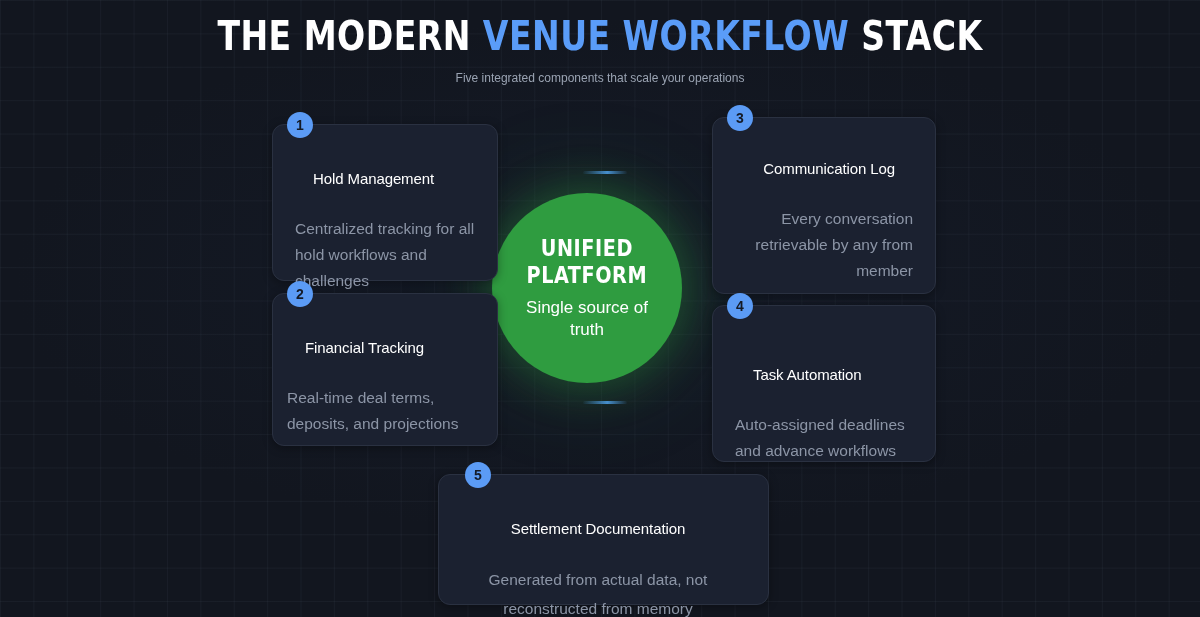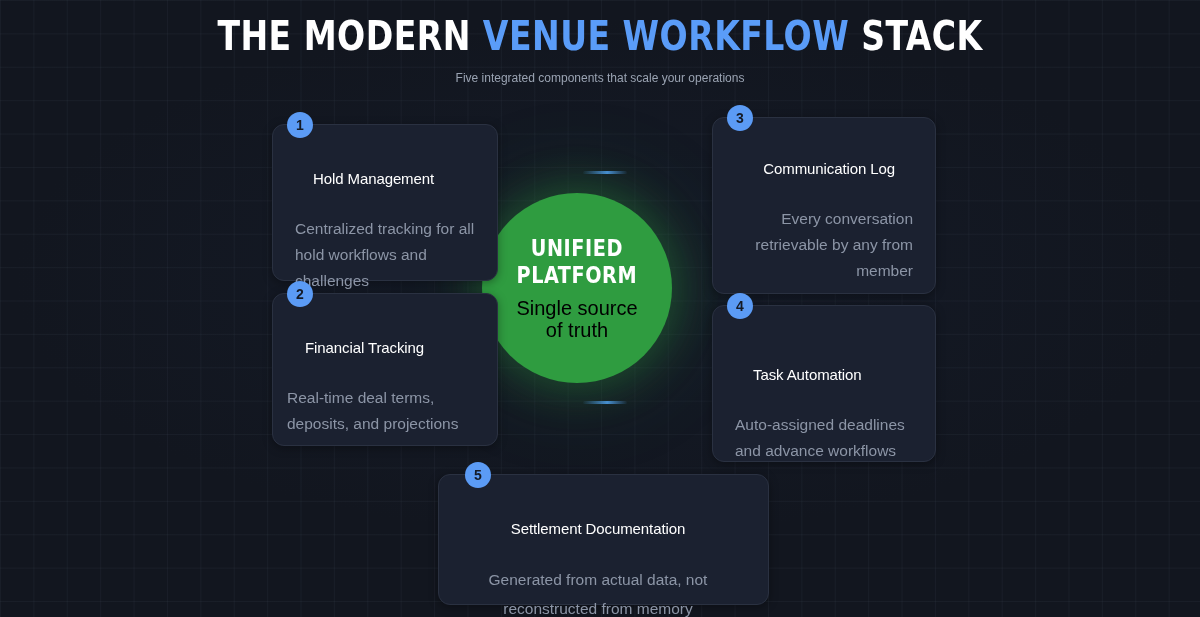--- a/index.html
+++ b/index.html
@@ -125,21 +125,21 @@
   #card-4 .card-body { padding: 40px 22px 0 22px; }
 
   #card-5 { left: 438px; top: 474px; width: 331px; height: 131px; text-align: center; }
   #card-5 .card-body { padding: 25px 31px 0 20px; }
   #card-5 .badge { left: 26px; }
   #card-5 .card-desc { line-height: 29px; padding-top: 7px; }
 
   
   #hub {
     position: absolute;
-    left: 482px;
+    left: 492px;
     top: 193px;
     width: 190px;
     height: 190px;
     border-radius: 50%;
     background-color: #2f9c40;
     box-shadow: 0 0 38px 10px rgba(47,156,64,0.30),
                 0 0 90px 18px rgba(47,156,64,0.12);
     display: flex;
     flex-direction: column;
     align-items: center;
@@ -152,23 +152,23 @@
     font-size: 23px;
     line-height: 27px;
     font-weight: bold;
     letter-spacing: 0.6px;
     color: #ffffff;
     transform: scaleX(0.93);
   }
   #hub-subtitle {
     margin: 0;
     padding-top: 8px;
-    font-size: 20px;
+    font-size: 17px;
     line-height: 22px;
-    color: #000000;
+    color: #ffffff;
     font-weight: normal;
     max-width: 140px;
   }
 
   
   .connector {
     position: absolute;
     left: 583px;
     width: 44px;
     height: 3px;

